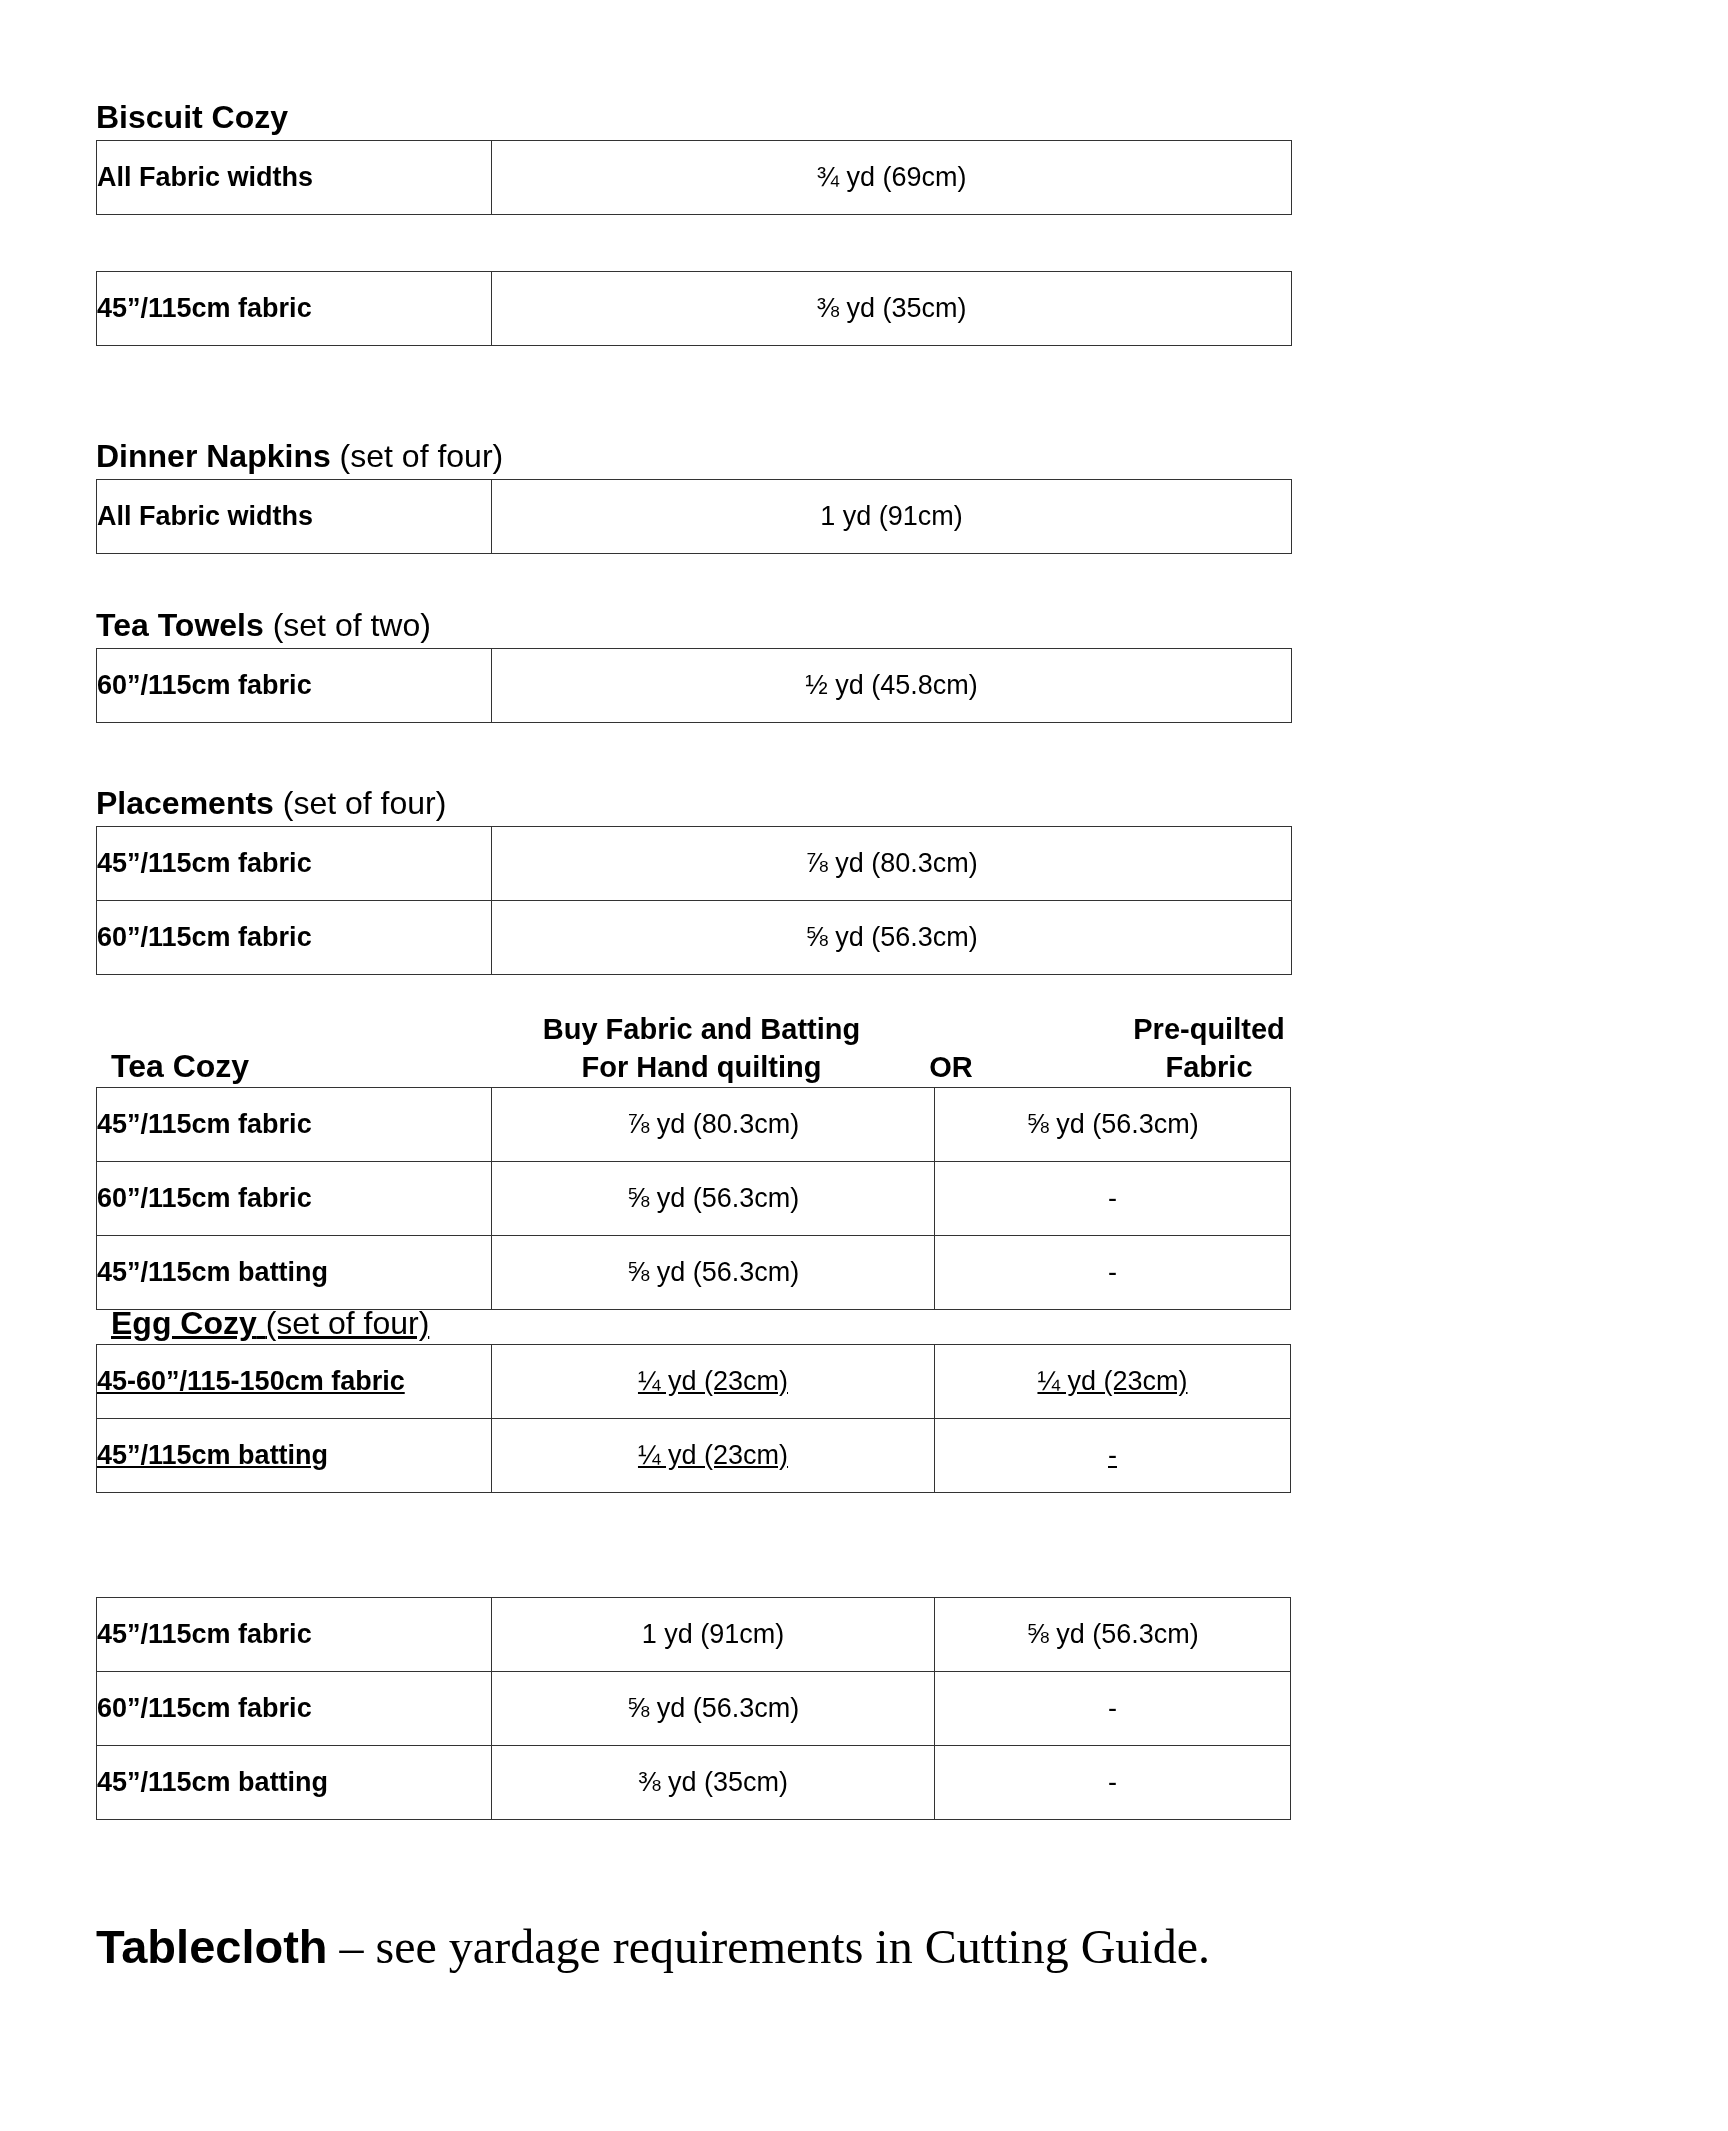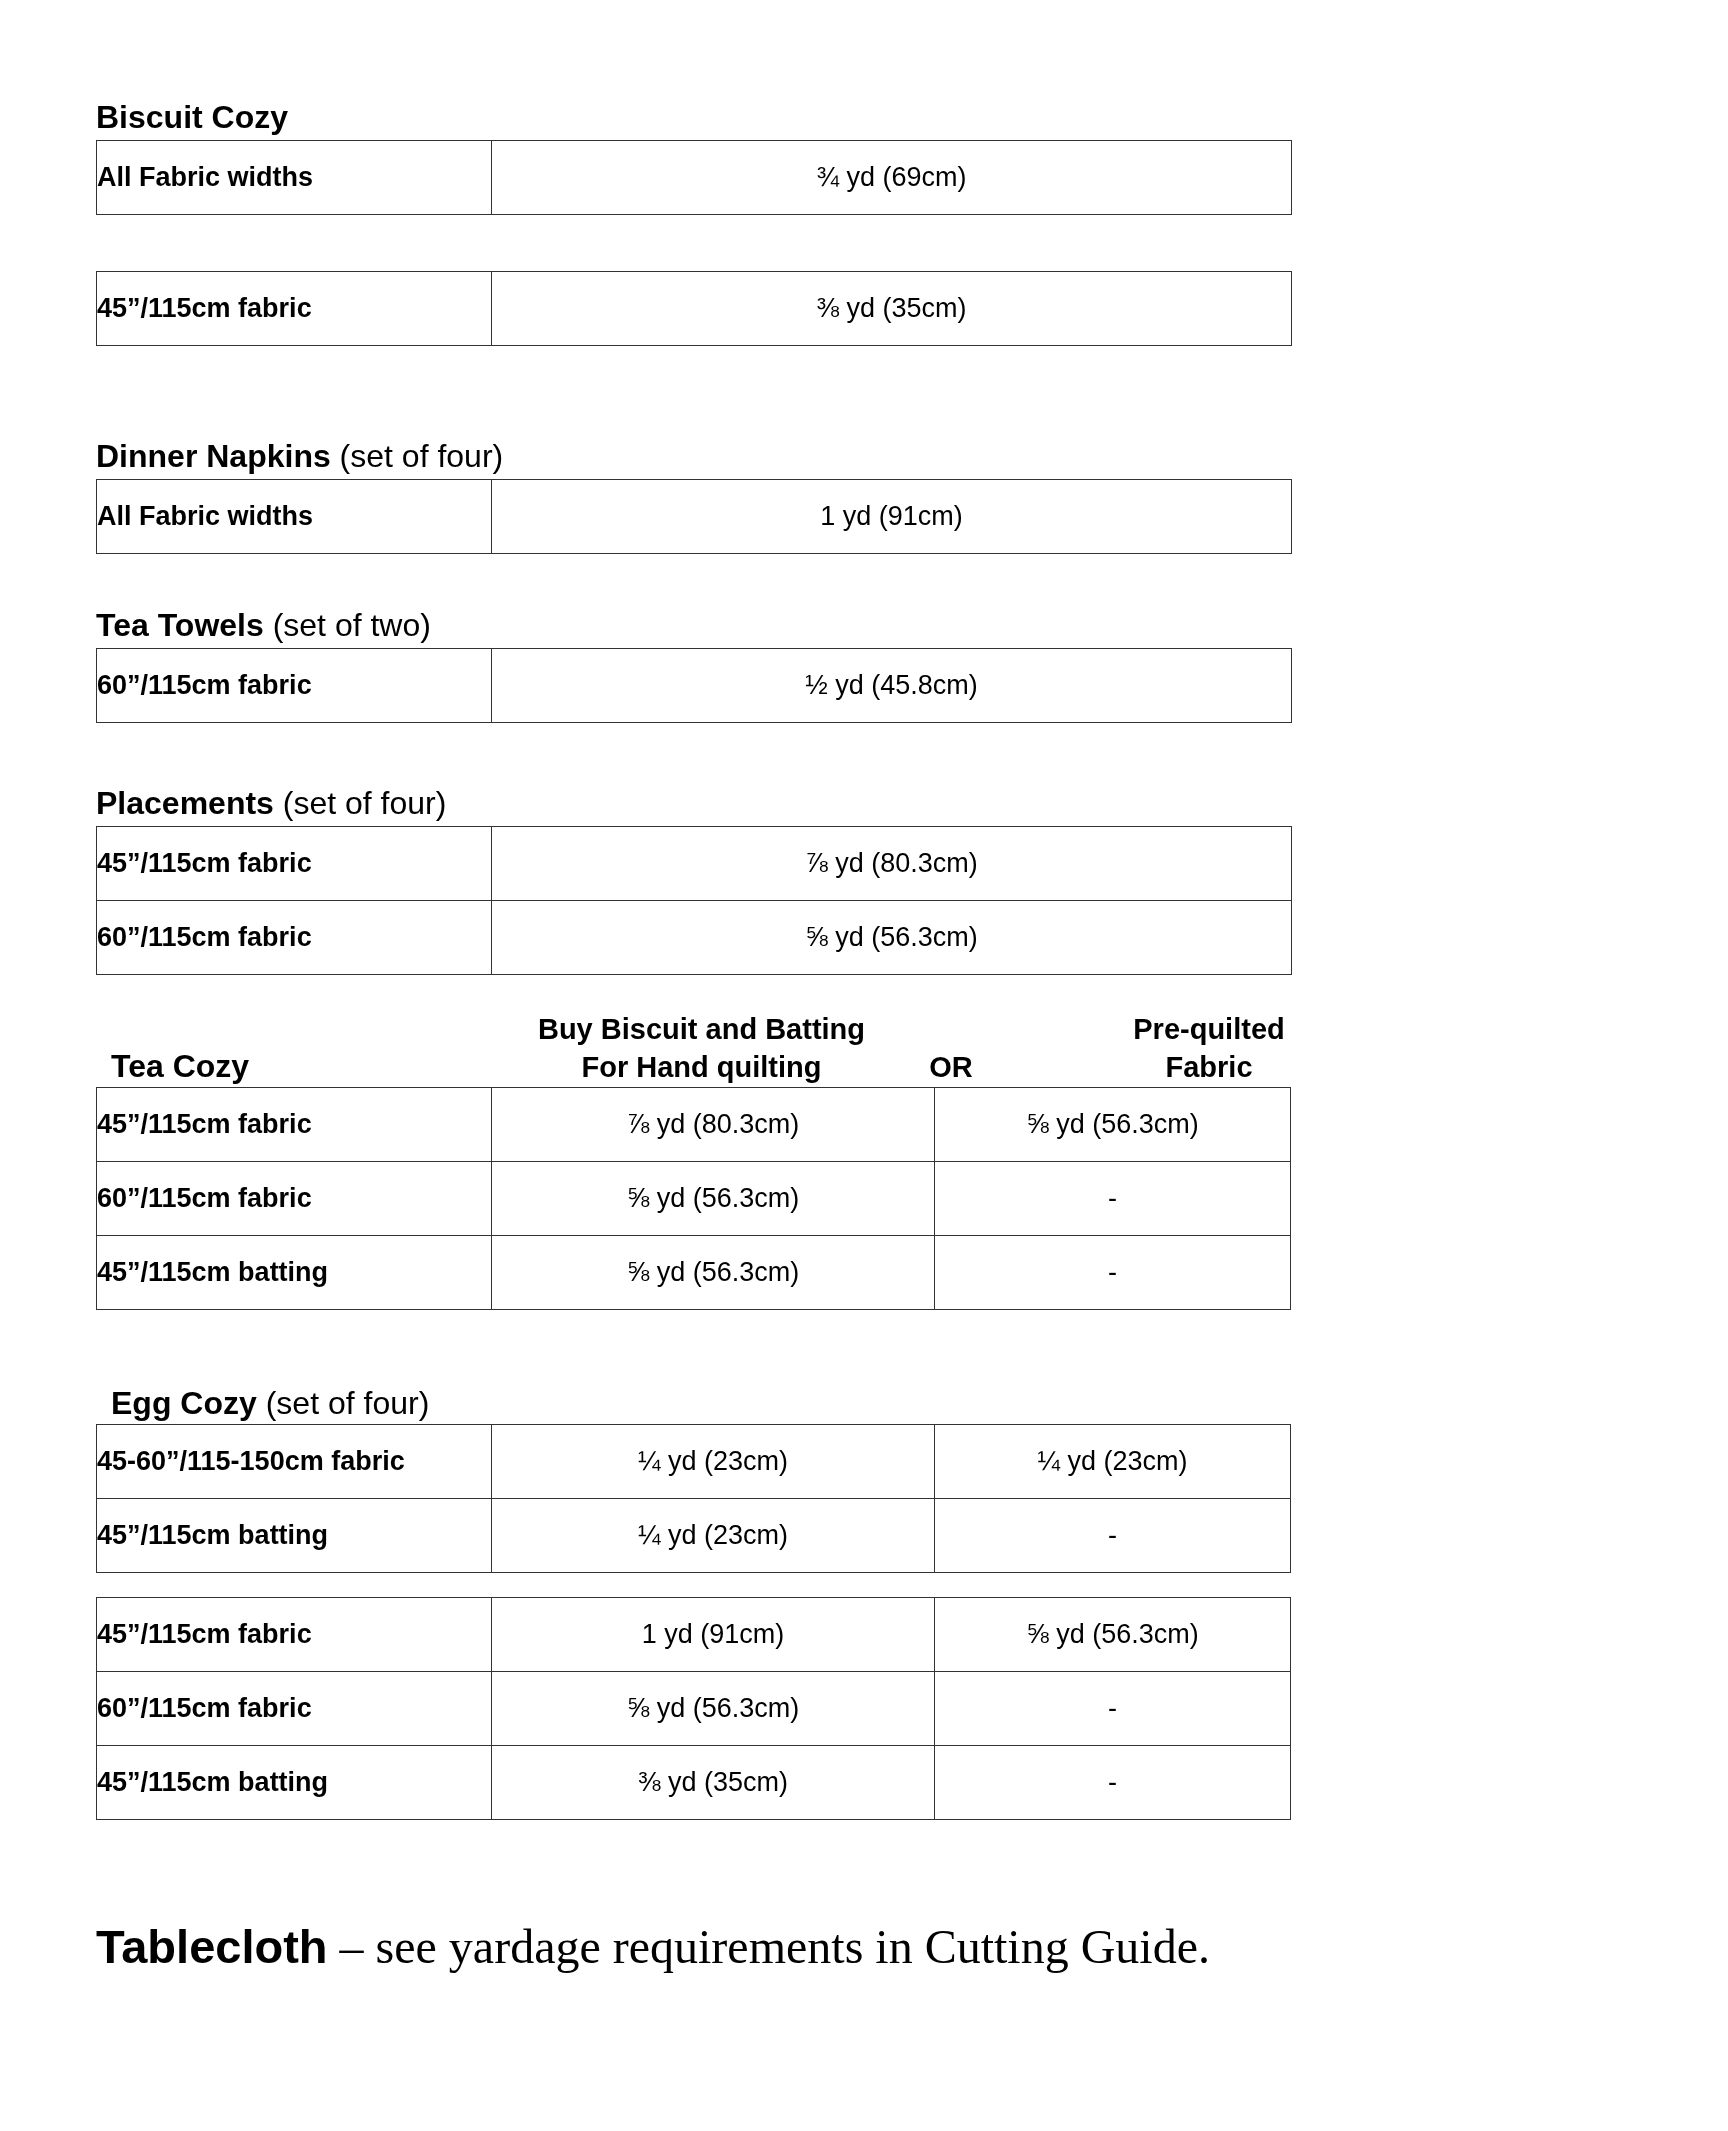--- a/index.html
+++ b/index.html
@@ -94,21 +94,21 @@
     </tr>
     <tr>
       <td class="label">60”/115cm fabric</td>
       <td class="val">⅝ yd (56.3cm)</td>
     </tr>
   </tbody>
     </table>
 </div>
 
 <div class="colhead" style="left:513px; top:1010px; width:377px;">
-  <div>Buy Biscuit and Batting</div>
+  <div>Buy Fabric and Batting</div>
   <div>For Hand quilting</div>
 </div>
 <div class="colhead" style="left:918px; top:1048px; width:66px;">OR</div>
 <div class="colhead" style="left:1068px; top:1010px; width:282px;">
   <div>Pre-quilted</div>
   <div>Fabric</div>
 </div>
 
 <div class="section" style="top:1047px;">
   <div class="heading" style="padding-left:15px;">
@@ -128,21 +128,21 @@
     </tr>
     <tr>
       <td class="label">45”/115cm batting</td>
       <td class="val val1">⅝ yd (56.3cm)</td>
       <td class="val val2">-</td>
     </tr>
   </tbody>
     </table>
 </div>
 
-<div class="section" style="top:1384px;">
+<div class="section" style="top:1304px;text-decoration:underline;">
   <div class="heading" style="padding-left:15px;">
     <span class="bold">Egg Cozy</span>
     <span class="sub">(set of four)</span>
   </div>
   <table class="req three" style="margin-top:1.9px;">
     <tbody>
         <tr>
       <td class="label">45-60”/115-150cm fabric</td>
       <td class="val val1">¼ yd (23cm)</td>
       <td class="val val2">¼ yd (23cm)</td>

